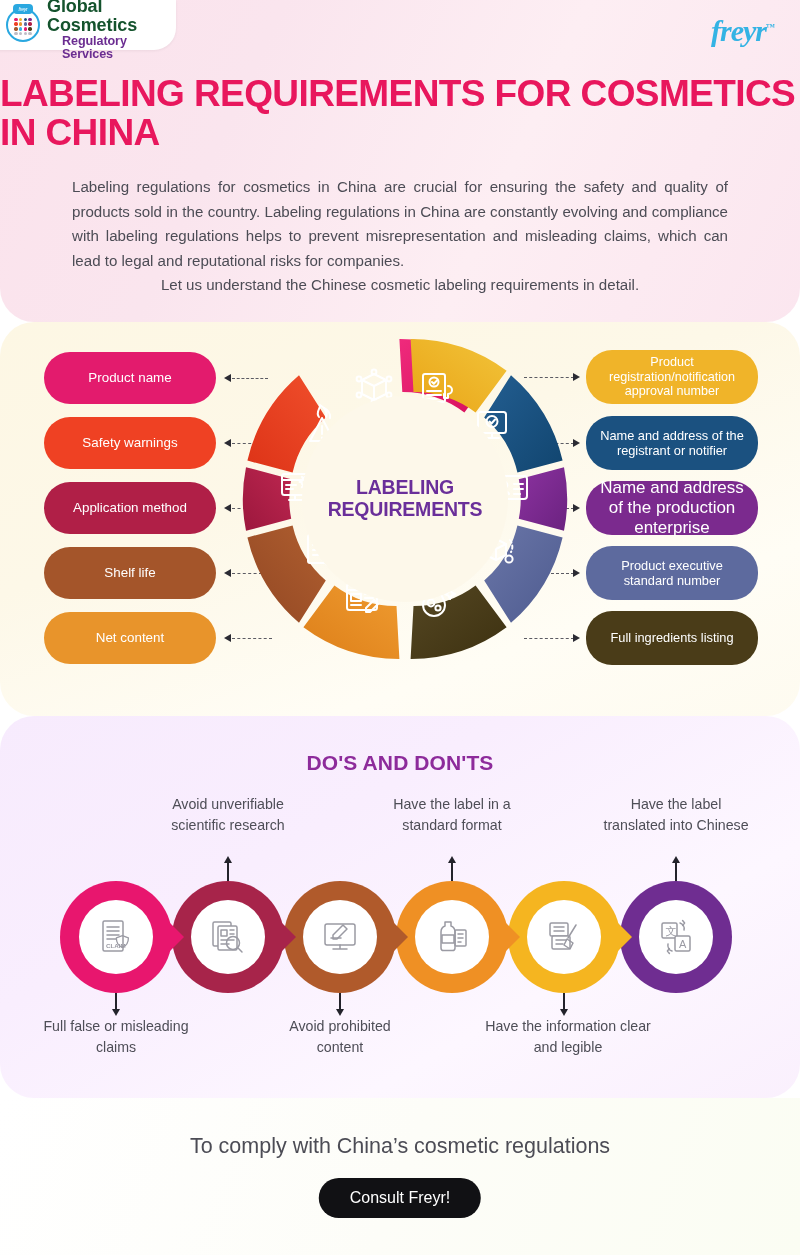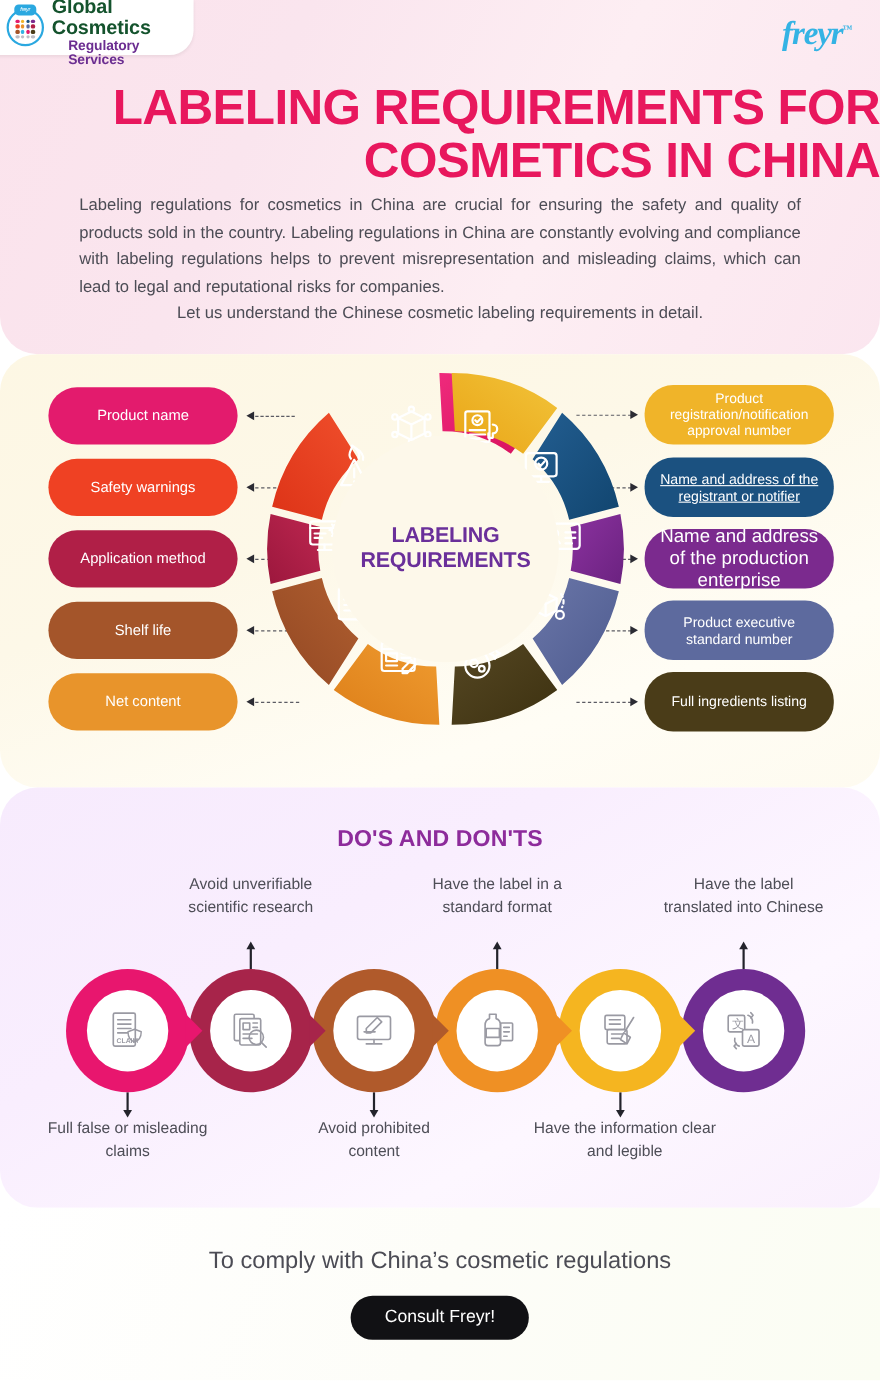--- a/index.html
+++ b/index.html
@@ -79,22 +79,22 @@
     position: absolute; right: 26px; top: 14px;
     font-size: 30px; font-style: italic; font-weight: bold;
     color: #34b3e4; letter-spacing: -1px;
     font-family: "Liberation Serif", serif;
   }
   .freyr-logo sup { font-size: 9px; font-style: normal; vertical-align: super; }
 
   .main-title {
     position: absolute;
     left: 0; top: 74px; width: 800px;
-    text-align: right;
-    font-size: 45px; font-weight: bold;
+    text-align: left;
+    font-size: 37px; font-weight: bold;
     line-height: 1.06;
     color: #e8175d;
     letter-spacing: -0.6px;
   }
 
   .intro {
     position: absolute;
     left: 72px; top: 175px; width: 656px;
     text-align: justify;
     font-size: 15.1px;
@@ -326,21 +326,21 @@
     <div class="connector" style="left:232px; top:186px; width:14px;"></div>
     <div class="arrow-l" style="left:224px; top:181.5px;"></div>
     <div class="connector" style="left:232px; top:251px; width:30px;"></div>
     <div class="arrow-l" style="left:224px; top:246.5px;"></div>
     <div class="connector" style="left:232px; top:316px; width:40px;"></div>
     <div class="arrow-l" style="left:224px; top:311.5px;"></div>
 
     <div class="pill tall" style="left:586px; top:28px;  background:#f0b429; font-size:12.6px;">
         <span>Product registration/notification approval number</span>
       </div>
-    <div class="pill tall" style="left:586px; top:94px;  background:#1b5180; font-size:12.8px;text-decoration:underline;">
+    <div class="pill tall" style="left:586px; top:94px;  background:#1b5180; font-size:12.8px;">
         <span>Name and address of the registrant or notifier</span>
       </div>
     <div class="pill tall" style="left:586px; top:159px; background:#7b2a8e; font-size:17px;">
         <span>Name and address of the production enterprise</span>
       </div>
     <div class="pill tall" style="left:586px; top:224px; background:#5d6a9e; font-size:12.8px;">
         <span>Product executive standard number</span>
       </div>
     <div class="pill tall" style="left:586px; top:289px; background:#4a3c18; font-size:12.8px;">
         <span>Full ingredients listing</span>

